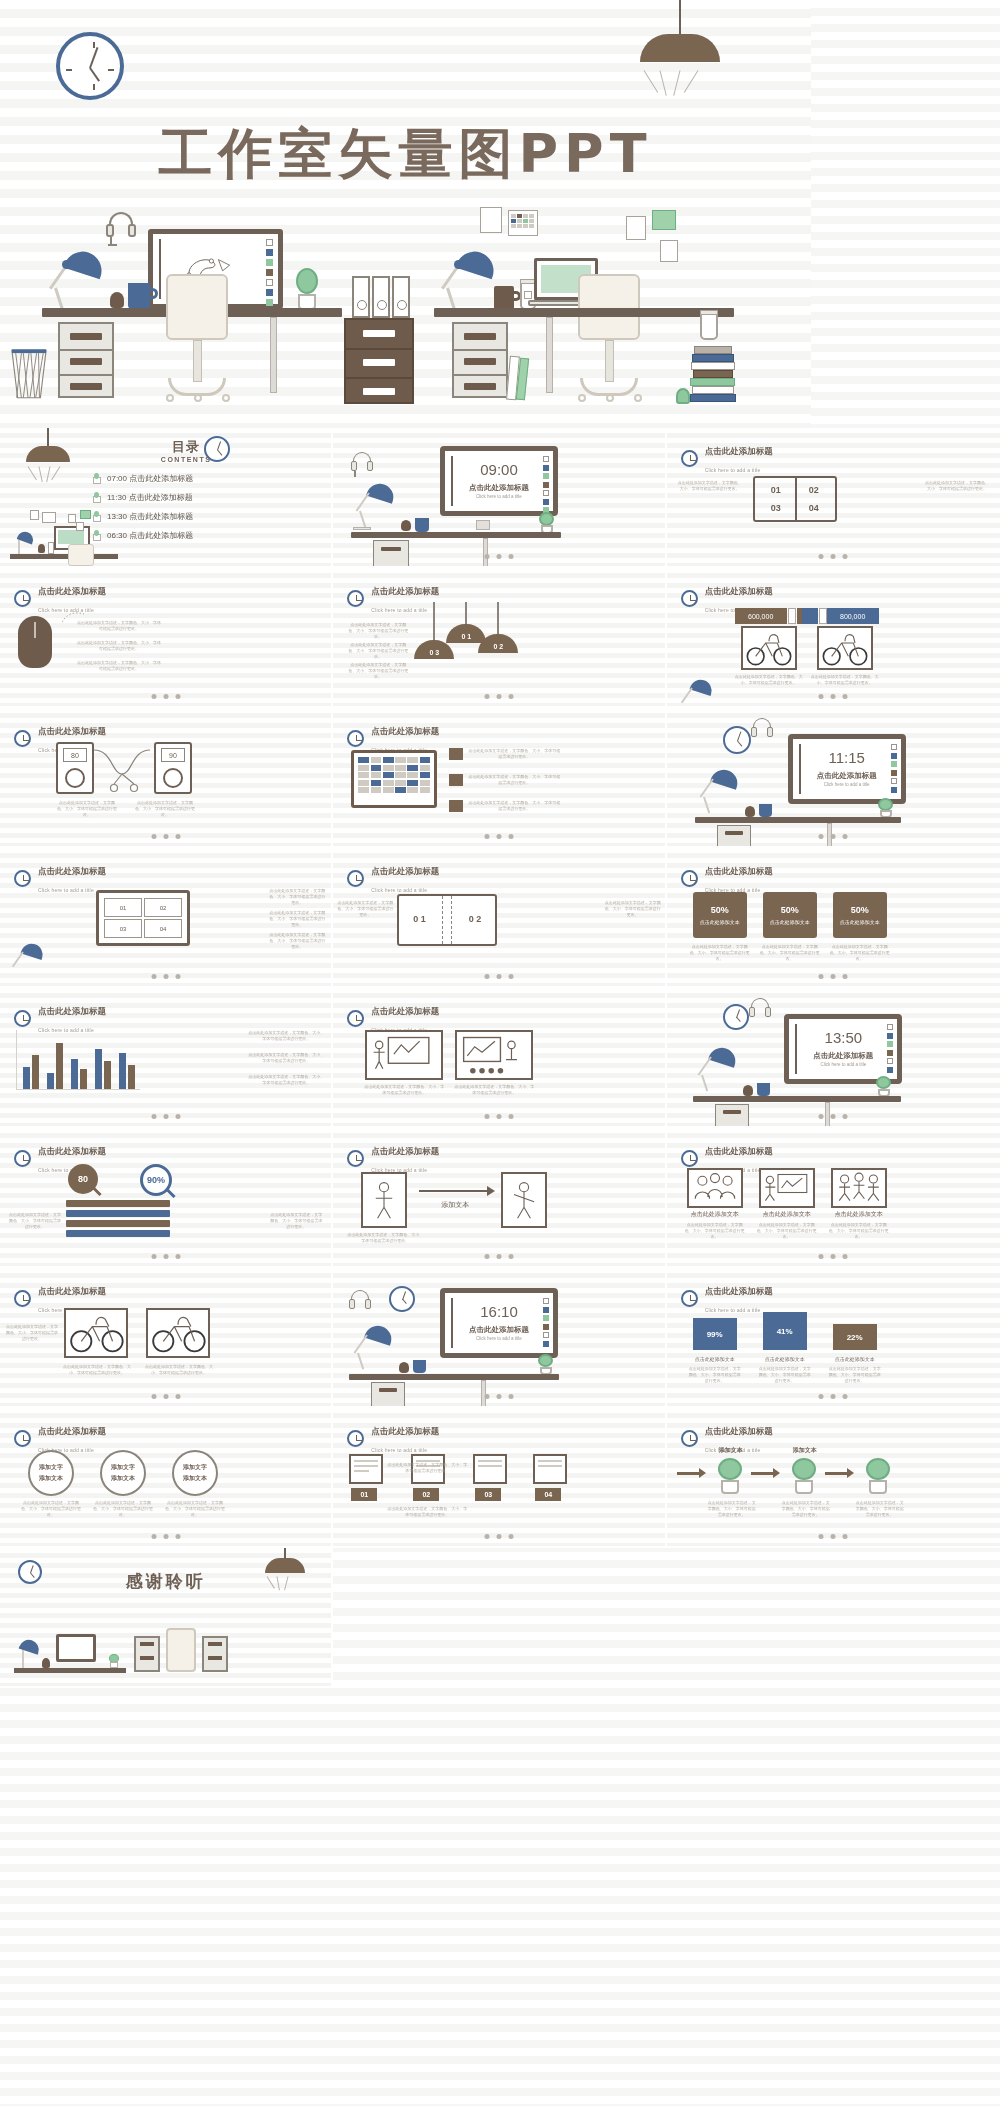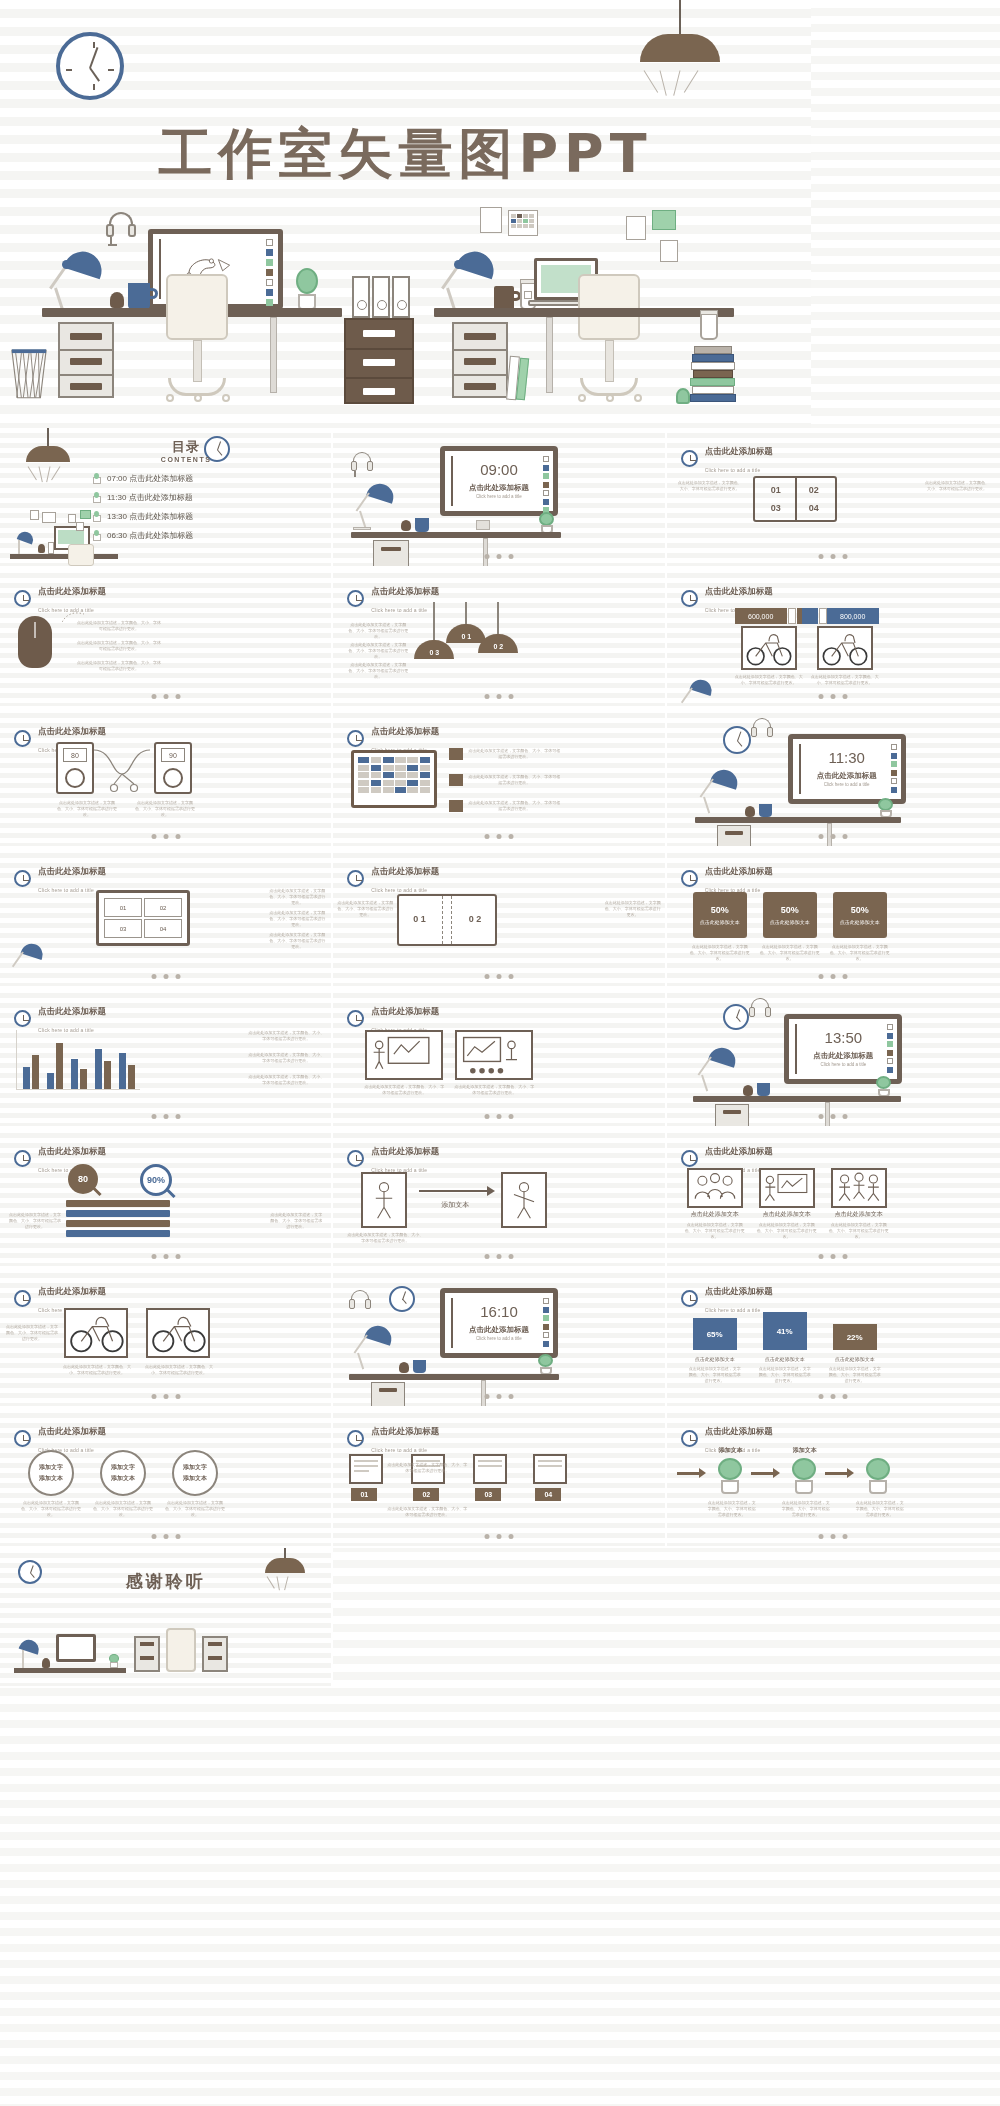--- a/index.html
+++ b/index.html
@@ -676,21 +676,21 @@
         <div style="position:absolute;left:2px;top:0;width:18px;height:11px;border:1.5px solid #8c857c;border-bottom:none;border-radius:11px 11px 0 0;"></div>
         <div style="position:absolute;left:0;top:9px;width:6px;height:10px;background:#e9e7e2;border:1.5px solid #8c857c;border-radius:2px;"></div>
         <div style="position:absolute;right:0;top:9px;width:6px;height:10px;background:#e9e7e2;border:1.5px solid #8c857c;border-radius:2px;"></div>
       </div>
       <div class="clock big" style="right:14px; top:18px; width:28px; height:28px; border-width:2px;">
         <span class="hh" style="width:1px;height:7px;left:13px;top:6px;transform:rotate(140deg);"></span>
         <span class="mh" style="width:1px;height:10px;left:13px;top:3px;transform:rotate(20deg);"></span>
       </div>
       <div class="bigmon" style="top:26px; left:54%;">
         <div style="position:absolute;left:6px;top:5px;width:2px;bottom:5px;background:#6e6055;"></div>
-        <div class="t">11:30</div>
+        <div class="t">11:15</div>
         <div class="c1">点击此处添加标题</div>
         <div class="c2">Click here to add a title</div>
         <div class="sw">
           <i style="background:#fff;"></i>
             <i style="background:#4b6b96;border-color:#4b6b96;"></i>
           <i style="background:#8fc79f;border-color:#8fc79f;"></i>
             <i style="background:#7a6550;border-color:#7a6550;"></i>
           <i style="background:#fff;"></i>
             <i style="background:#4b6b96;border-color:#4b6b96;"></i>
         </div>
@@ -1079,21 +1079,21 @@
           <i></i>
         </div>
     </div>
 
     <div class="slide">
       <div class="s-head">
         <span class="mini-clock"></span>
         <span><span class="s-title">点击此处添加标题</span><br>
         <span class="s-sub">Click here to add a title</span></span>
       </div>
-      <div style="position:absolute;left:26px;top:50px;width:44px;height:32px;background:#4b6b96;color:#fff;font-size:8px;font-weight:bold;display:flex;align-items:center;justify-content:center;">65%</div>
+      <div style="position:absolute;left:26px;top:50px;width:44px;height:32px;background:#4b6b96;color:#fff;font-size:8px;font-weight:bold;display:flex;align-items:center;justify-content:center;">99%</div>
       <div style="position:absolute;left:96px;top:44px;width:44px;height:38px;background:#4b6b96;color:#fff;font-size:8px;font-weight:bold;display:flex;align-items:center;justify-content:center;">41%</div>
       <div style="position:absolute;left:166px;top:56px;width:44px;height:26px;background:#7a6550;color:#fff;font-size:8px;font-weight:bold;display:flex;align-items:center;justify-content:center;">22%</div>
       <div style="position:absolute;left:22px;top:88px;width:52px;text-align:center;font-size:5px;color:#6e6055;">点击此处添加文本</div>
       <div style="position:absolute;left:92px;top:88px;width:52px;text-align:center;font-size:5px;color:#6e6055;">点击此处添加文本</div>
       <div style="position:absolute;left:162px;top:88px;width:52px;text-align:center;font-size:5px;color:#6e6055;">点击此处添加文本</div>
       <div style="position:absolute;left:22px;top:98px;width:52px;" class="ph-txt">点击此处添加文字描述，文字颜色、大小、字体可根据需求进行更改。</div>
       <div style="position:absolute;left:92px;top:98px;width:52px;" class="ph-txt">点击此处添加文字描述，文字颜色、大小、字体可根据需求进行更改。</div>
       <div style="position:absolute;left:162px;top:98px;width:52px;" class="ph-txt">点击此处添加文字描述，文字颜色、大小、字体可根据需求进行更改。</div>
       <div class="dots">
           <i></i>

